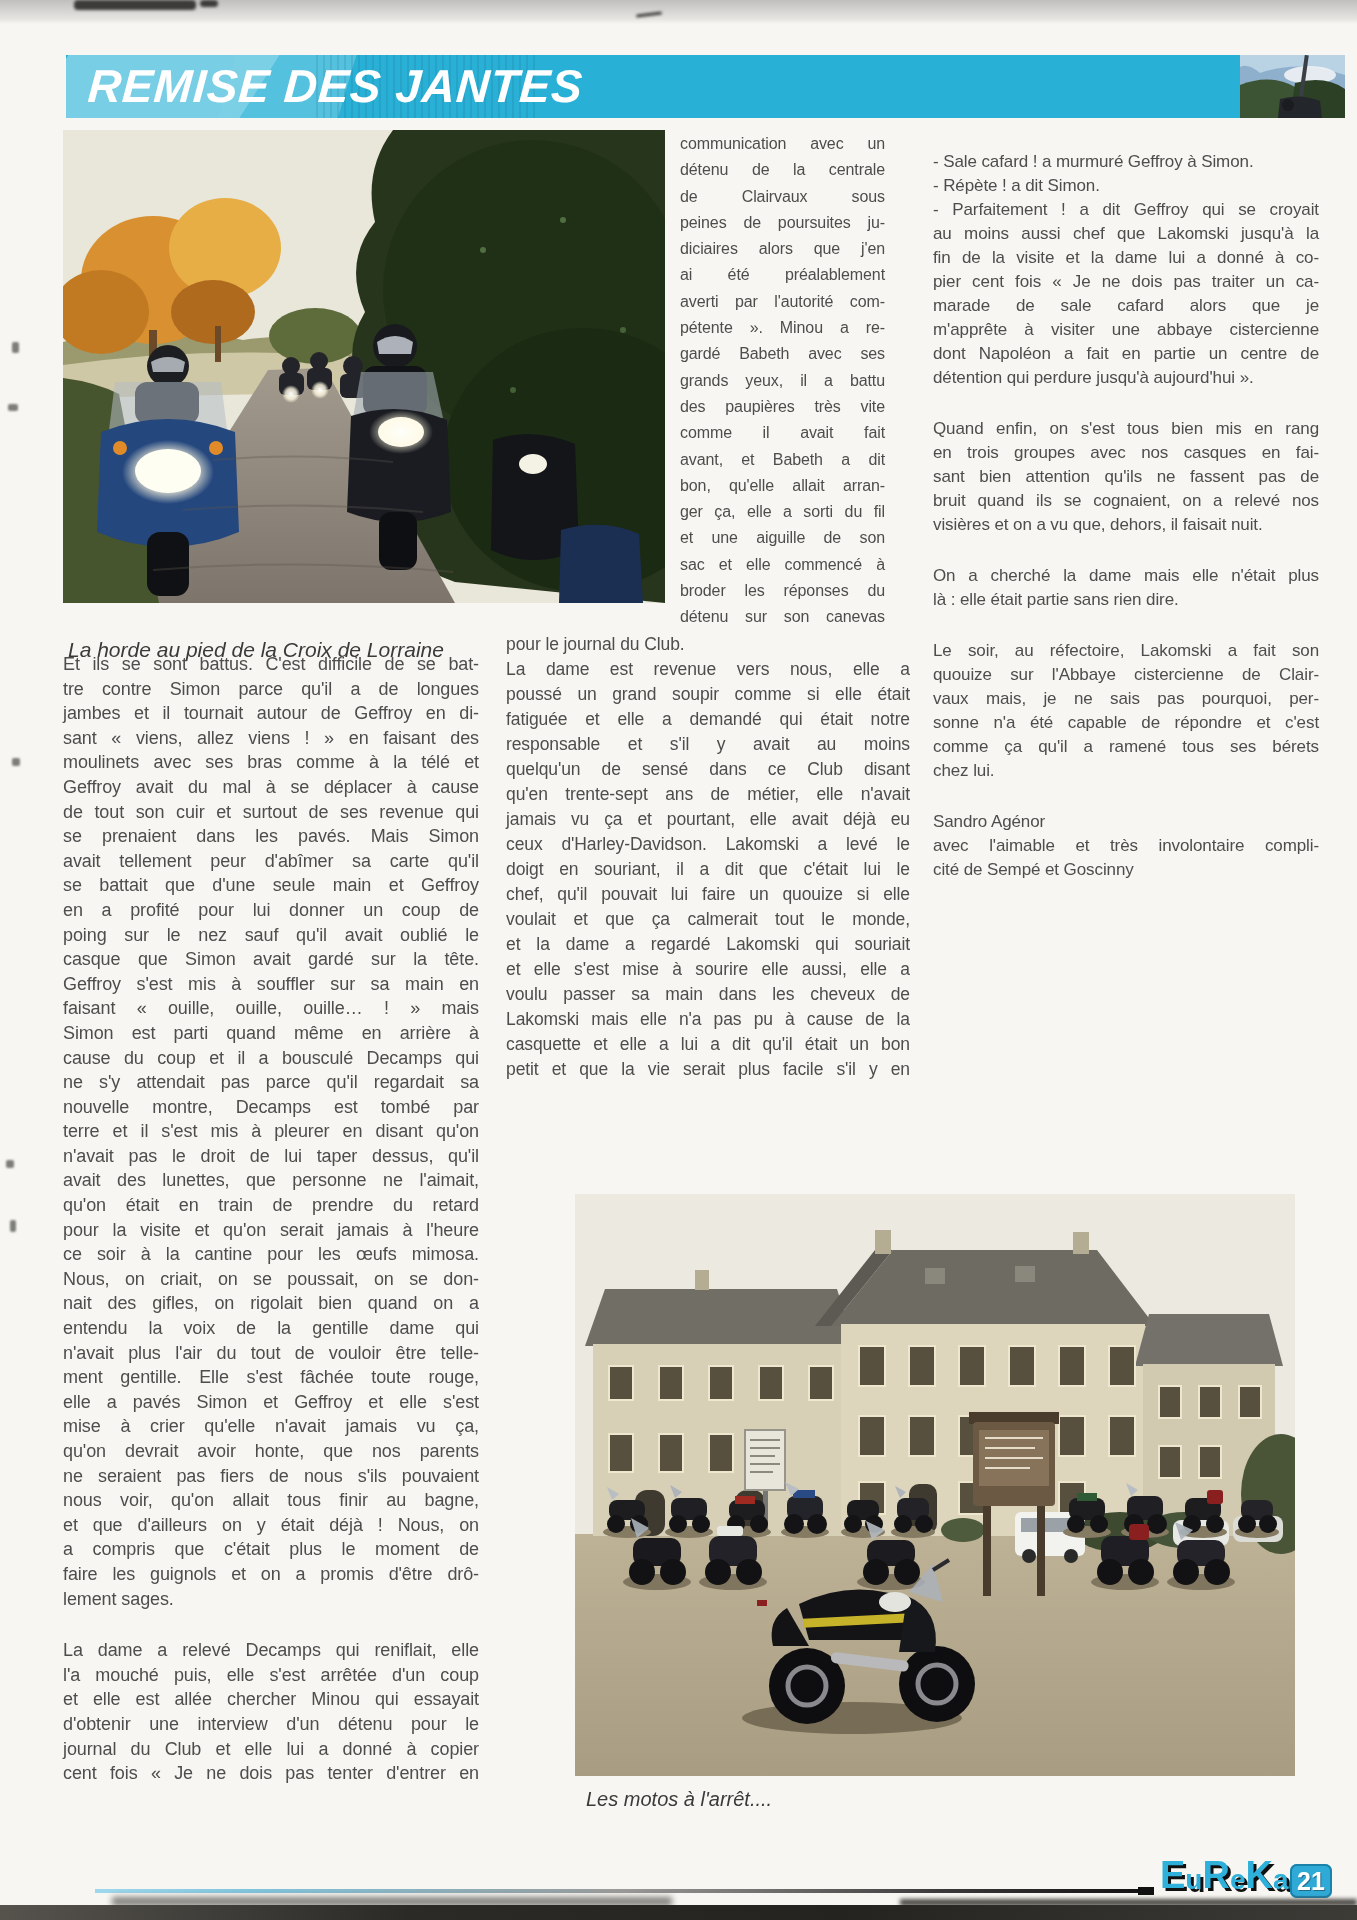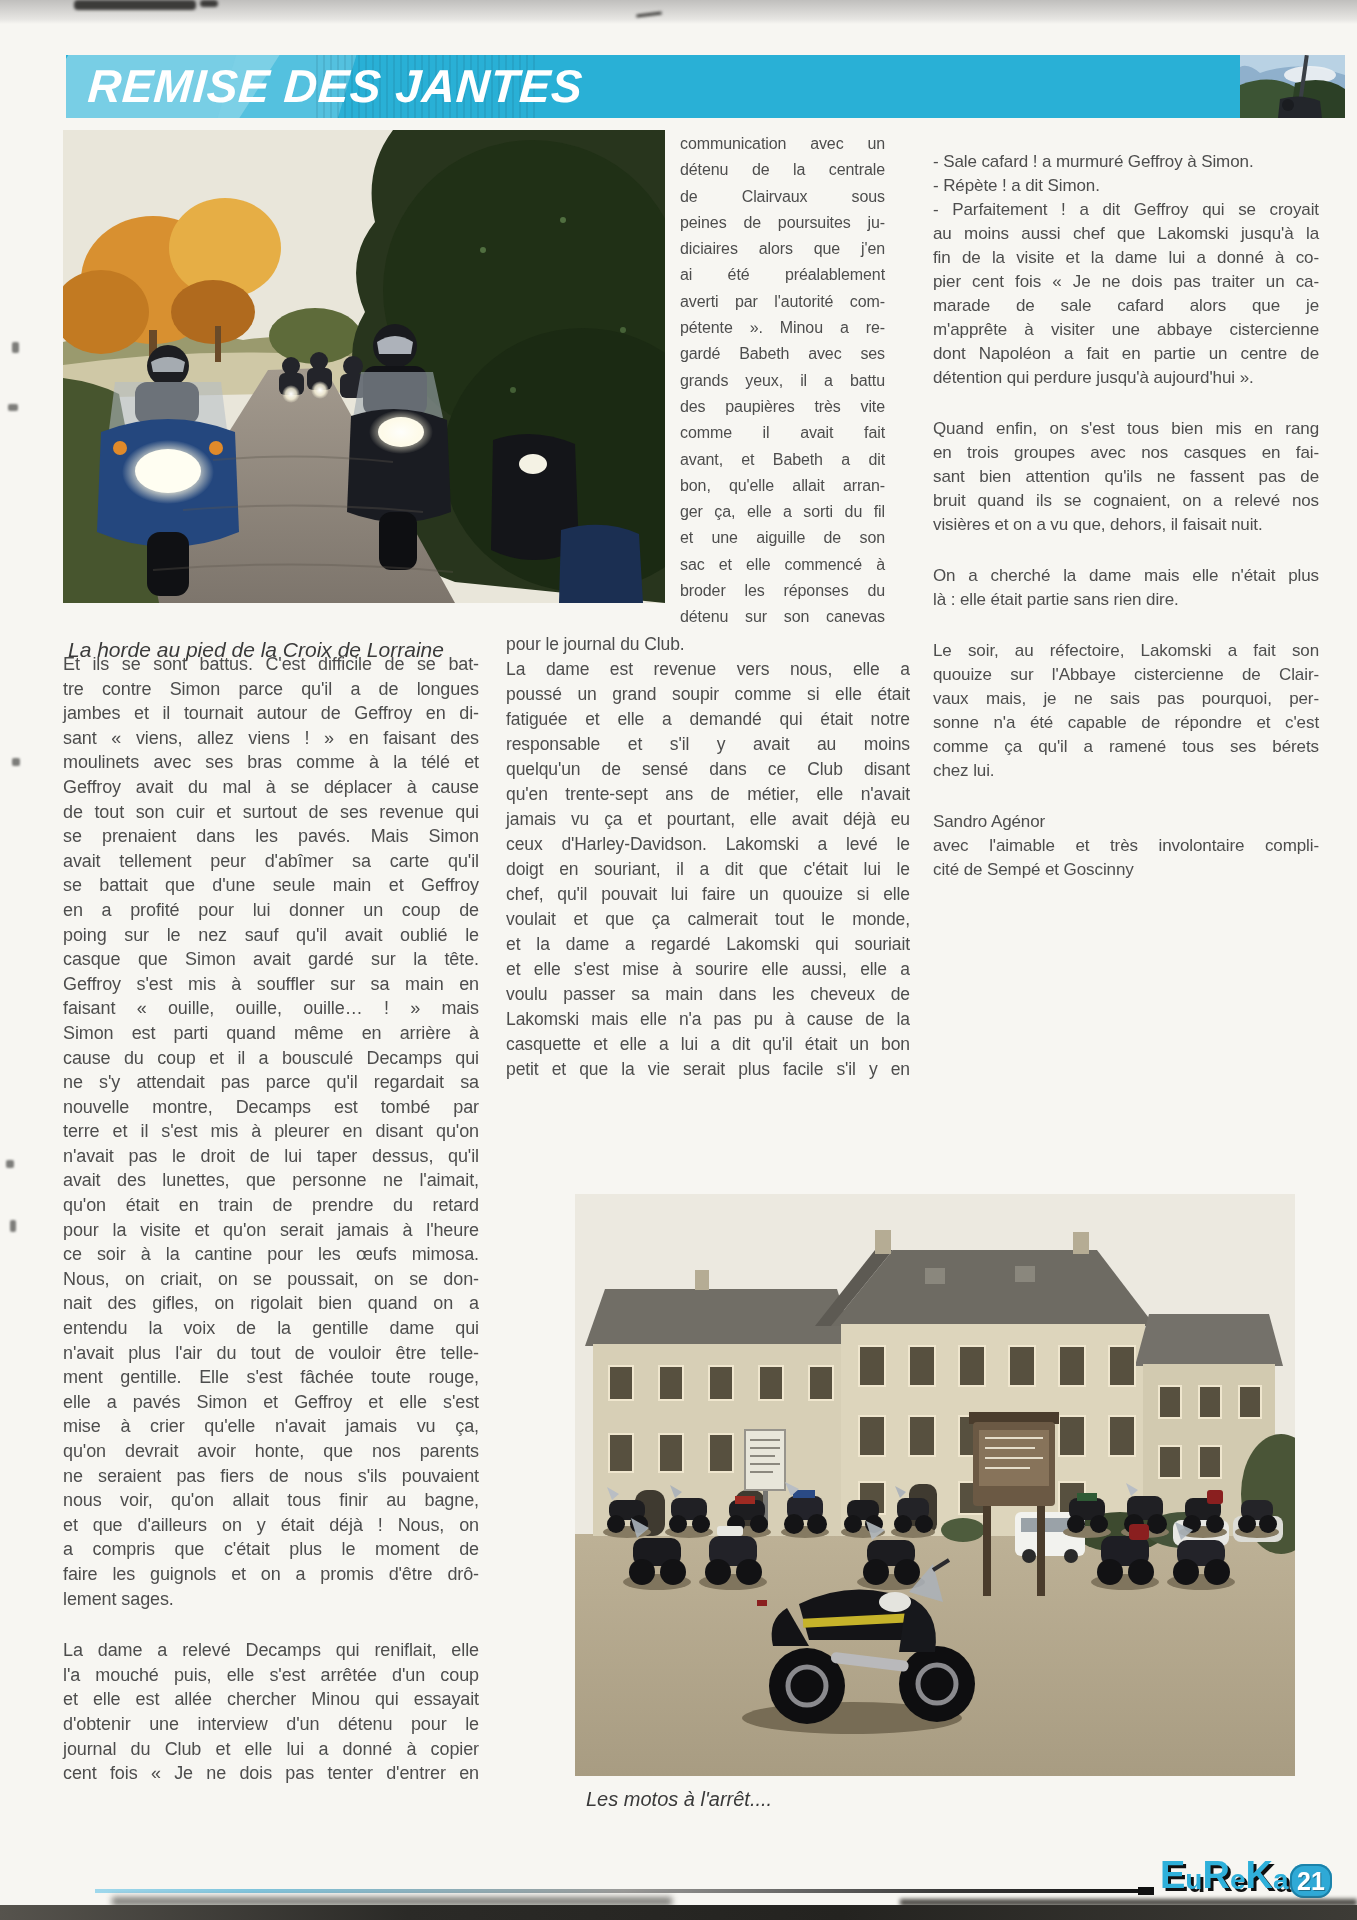--- a/index.html
+++ b/index.html
@@ -41,21 +41,21 @@
   .ln-end{text-align-last:left;}
   
   .footer-line{position:absolute;left:95px;top:1889px;width:1058px;height:4px;
      background:linear-gradient(90deg,#9fd8ec,#7fc4dc 15%,#9a9a98 50%,#3a3a3a 80%,#111);}
   .footer-line-cap{position:absolute;left:1138px;top:1887px;width:16px;height:8px;background:#111;}
   .logo{position:absolute;left:1160px;top:1856px;display:flex;align-items:flex-end;}
   .logo span{font-weight:bold;color:#2fb0da;text-shadow:3px 3px 0 #101010;line-height:1;}
   .logo .big{font-size:38px;}
   .logo .small{font-size:28px;}
   .page-badge{position:absolute;left:1290px;top:1864px;width:42px;height:34px;background:#2fa9d6;
-     border-radius:14px;box-shadow:0 0 0 2px #1b82aa inset;color:#fff;font-weight:bold;font-size:25px;
+     border-radius:7px;box-shadow:0 0 0 2px #1b82aa inset;color:#fff;font-weight:bold;font-size:25px;
      text-align:center;line-height:34px;text-shadow:1px 1px 0 rgba(0,0,0,.35);}
 </style>
 </head>
 <body>
 
 <div id="page">
 
   <div class="top-strip"></div>
   <div class="smudge" style="left:74px;top:0;width:122px;height:10px"></div>
   <div class="smudge" style="left:200px;top:0;width:18px;height:7px"></div>

